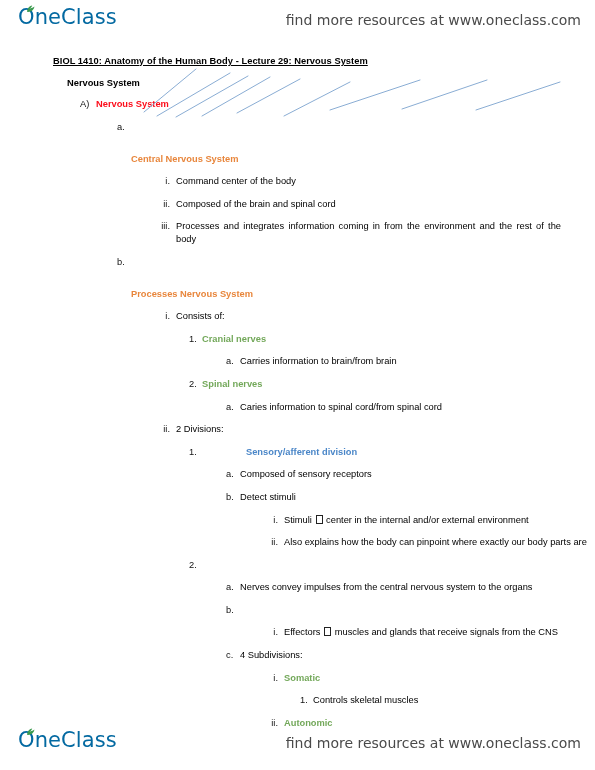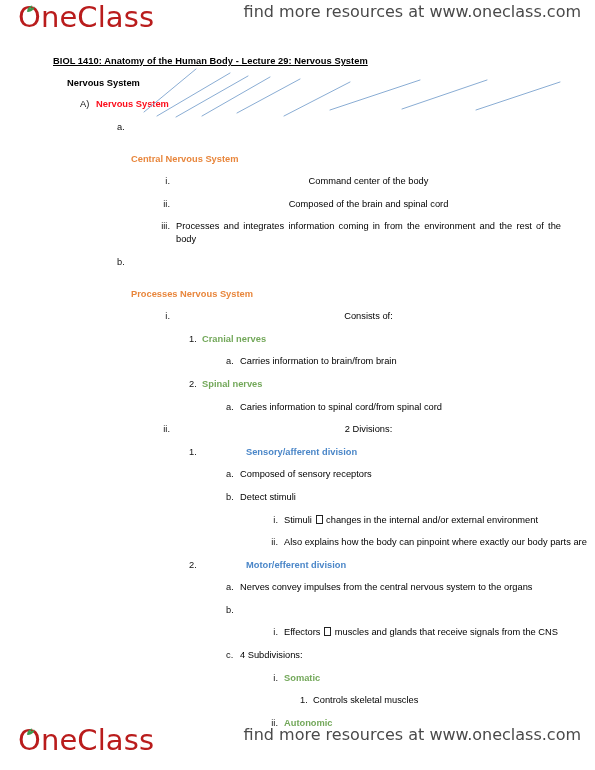--- a/index.html
+++ b/index.html
@@ -32,41 +32,41 @@
   .brand {
     position: absolute;
     left: 18px;
     top: 4px;
     display: flex;
     align-items: flex-start;
     height: 30px;
   }
   .brand-text {
     font-family: "DejaVu Sans", sans-serif;
-    font-size: 29px;
+    font-size: 21px;
     font-weight: 400;
-    color: #b91c1c;
+    color: #0369a1;
     letter-spacing: 0.1px;
     line-height: 26px;
     white-space: nowrap;
   }
   .brand-leaf {
     position: absolute;
     left: 8px;
     top: 1px;
     width: 10px;
     height: 8px;
     pointer-events: none;
   }
   .wm-right {
     position: absolute;
     right: 14px;
-    top: 2px;
+    top: 12px;
     font-family: "DejaVu Sans", sans-serif;
-    font-size: 16px;
+    font-size: 14px;
     color: #4a4a4a;
     white-space: nowrap;
   }
 
   
   #doc {
     position: absolute;
     left: 0;
     top: 56px;
     width: 595px;
@@ -118,21 +118,21 @@
 
   
   .mk-a  { width: 16px; }
   .mk-al { width: 14px; }
   .mk-ro { width: 15px; text-align: right; padding-right: 6px; box-sizing: content-box; }
   .mk-no { width: 13px; }
 
   
   .w-a  { max-width: 458px; }
   .w-b  { max-width: 420px; }
-  .w-c  { max-width: 385px; text-align: center; }
+  .w-c  { max-width: 385px; }
   .w-d  { max-width: 348px; }
   .w-e  { max-width: 312px; }
   .c-red   { color: #fc0d1b; font-weight: bold; }
   .c-org   { color: #e8863c; font-weight: bold; margin-top: 32px; }
   .c-grn   { color: #73a85a; font-weight: bold; }
   .c-blu   { color: #4a86c8; font-weight: bold; margin-left: 44px; }
   .missing-glyph {
     display: inline-block;
     width: 5px;
     height: 7px;
@@ -241,31 +241,30 @@
       <span class="txt w-e">Composed of sensory receptors</span>
     </div>
 
     <div class="item lvl5">
       <span class="marker mk-al">b.</span>
       <span class="txt w-e">Detect stimuli</span>
     </div>
 
     <div class="item lvl6">
       <span class="marker mk-ro">i.</span>
-      <span class="txt w-e justify-all"><span>Stimuli</span> <span class="missing-glyph"></span> <span>changes in the internal and/or external environment</span></span>
+      <span class="txt w-e justify-all"><span>Stimuli</span> <span class="missing-glyph"></span> <span>center in the internal and/or external environment</span></span>
     </div>
 
     <div class="item lvl6">
       <span class="marker mk-ro">ii.</span>
       <span class="txt w-e justify-all">Also explains how the body can pinpoint where exactly our body parts are</span>
     </div>
 
     <div class="item lvl4">
       <span class="marker mk-no">2.</span>
-      <span class="txt w-d c-blu">Motor/efferent division</span>
     </div>
 
     <div class="item lvl5">
       <span class="marker mk-al">a.</span>
       <span class="txt w-e justify-all">Nerves convey impulses from the central nervous system to the organs</span>
     </div>
 
     <div class="item lvl5">
       <span class="marker mk-al">b.</span>
     </div>

